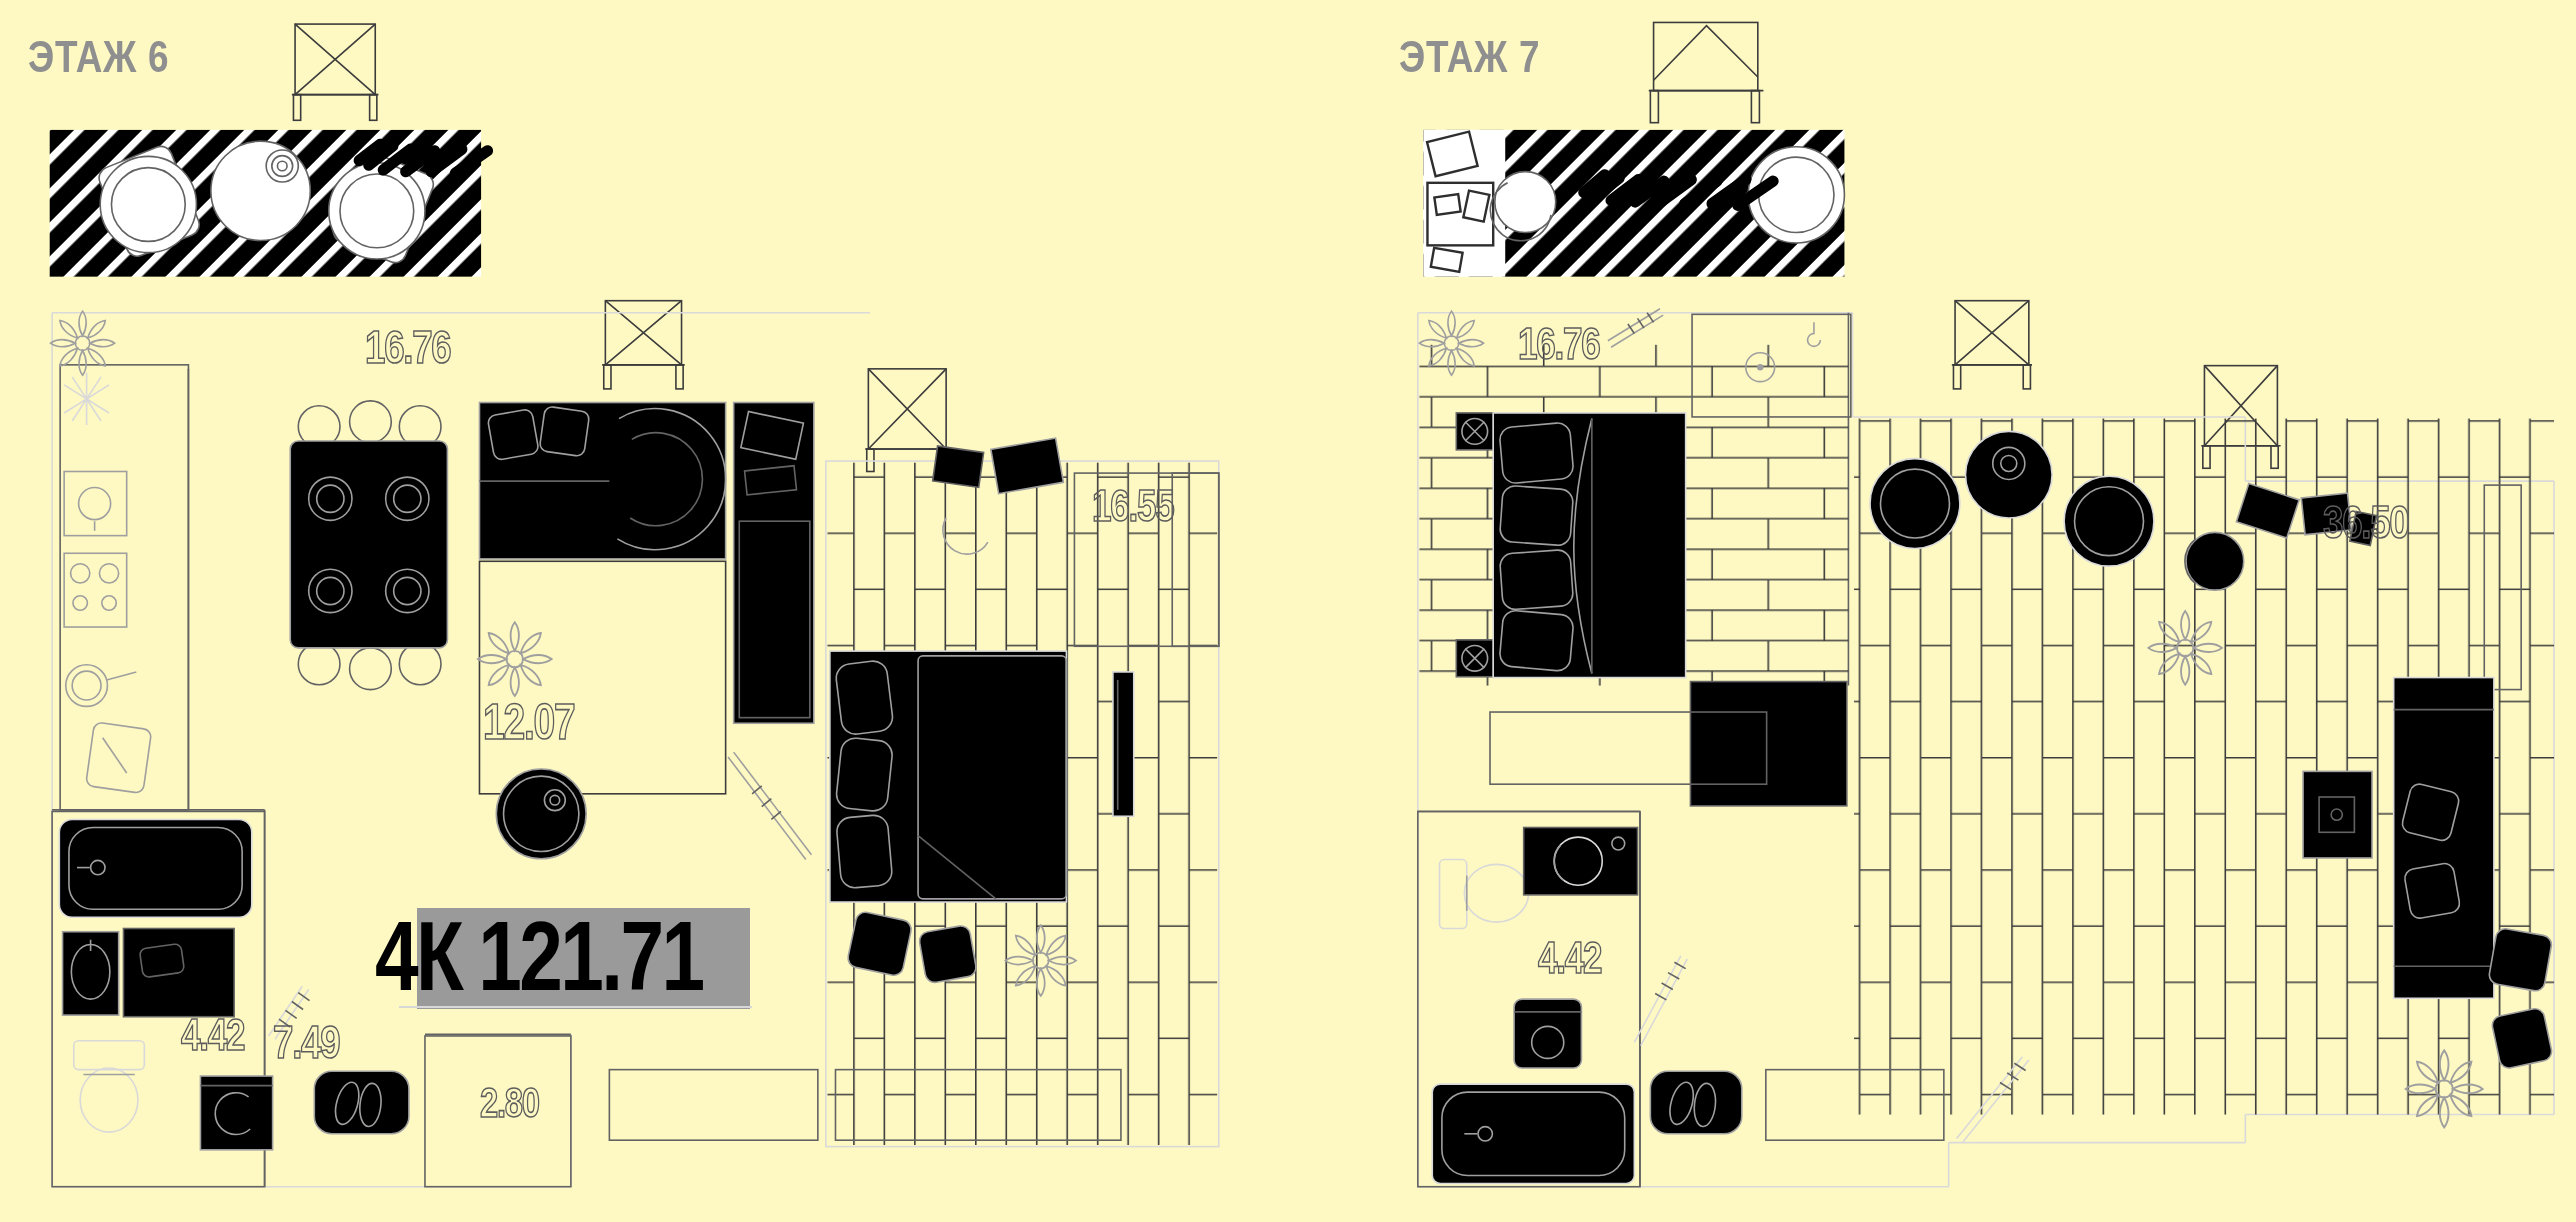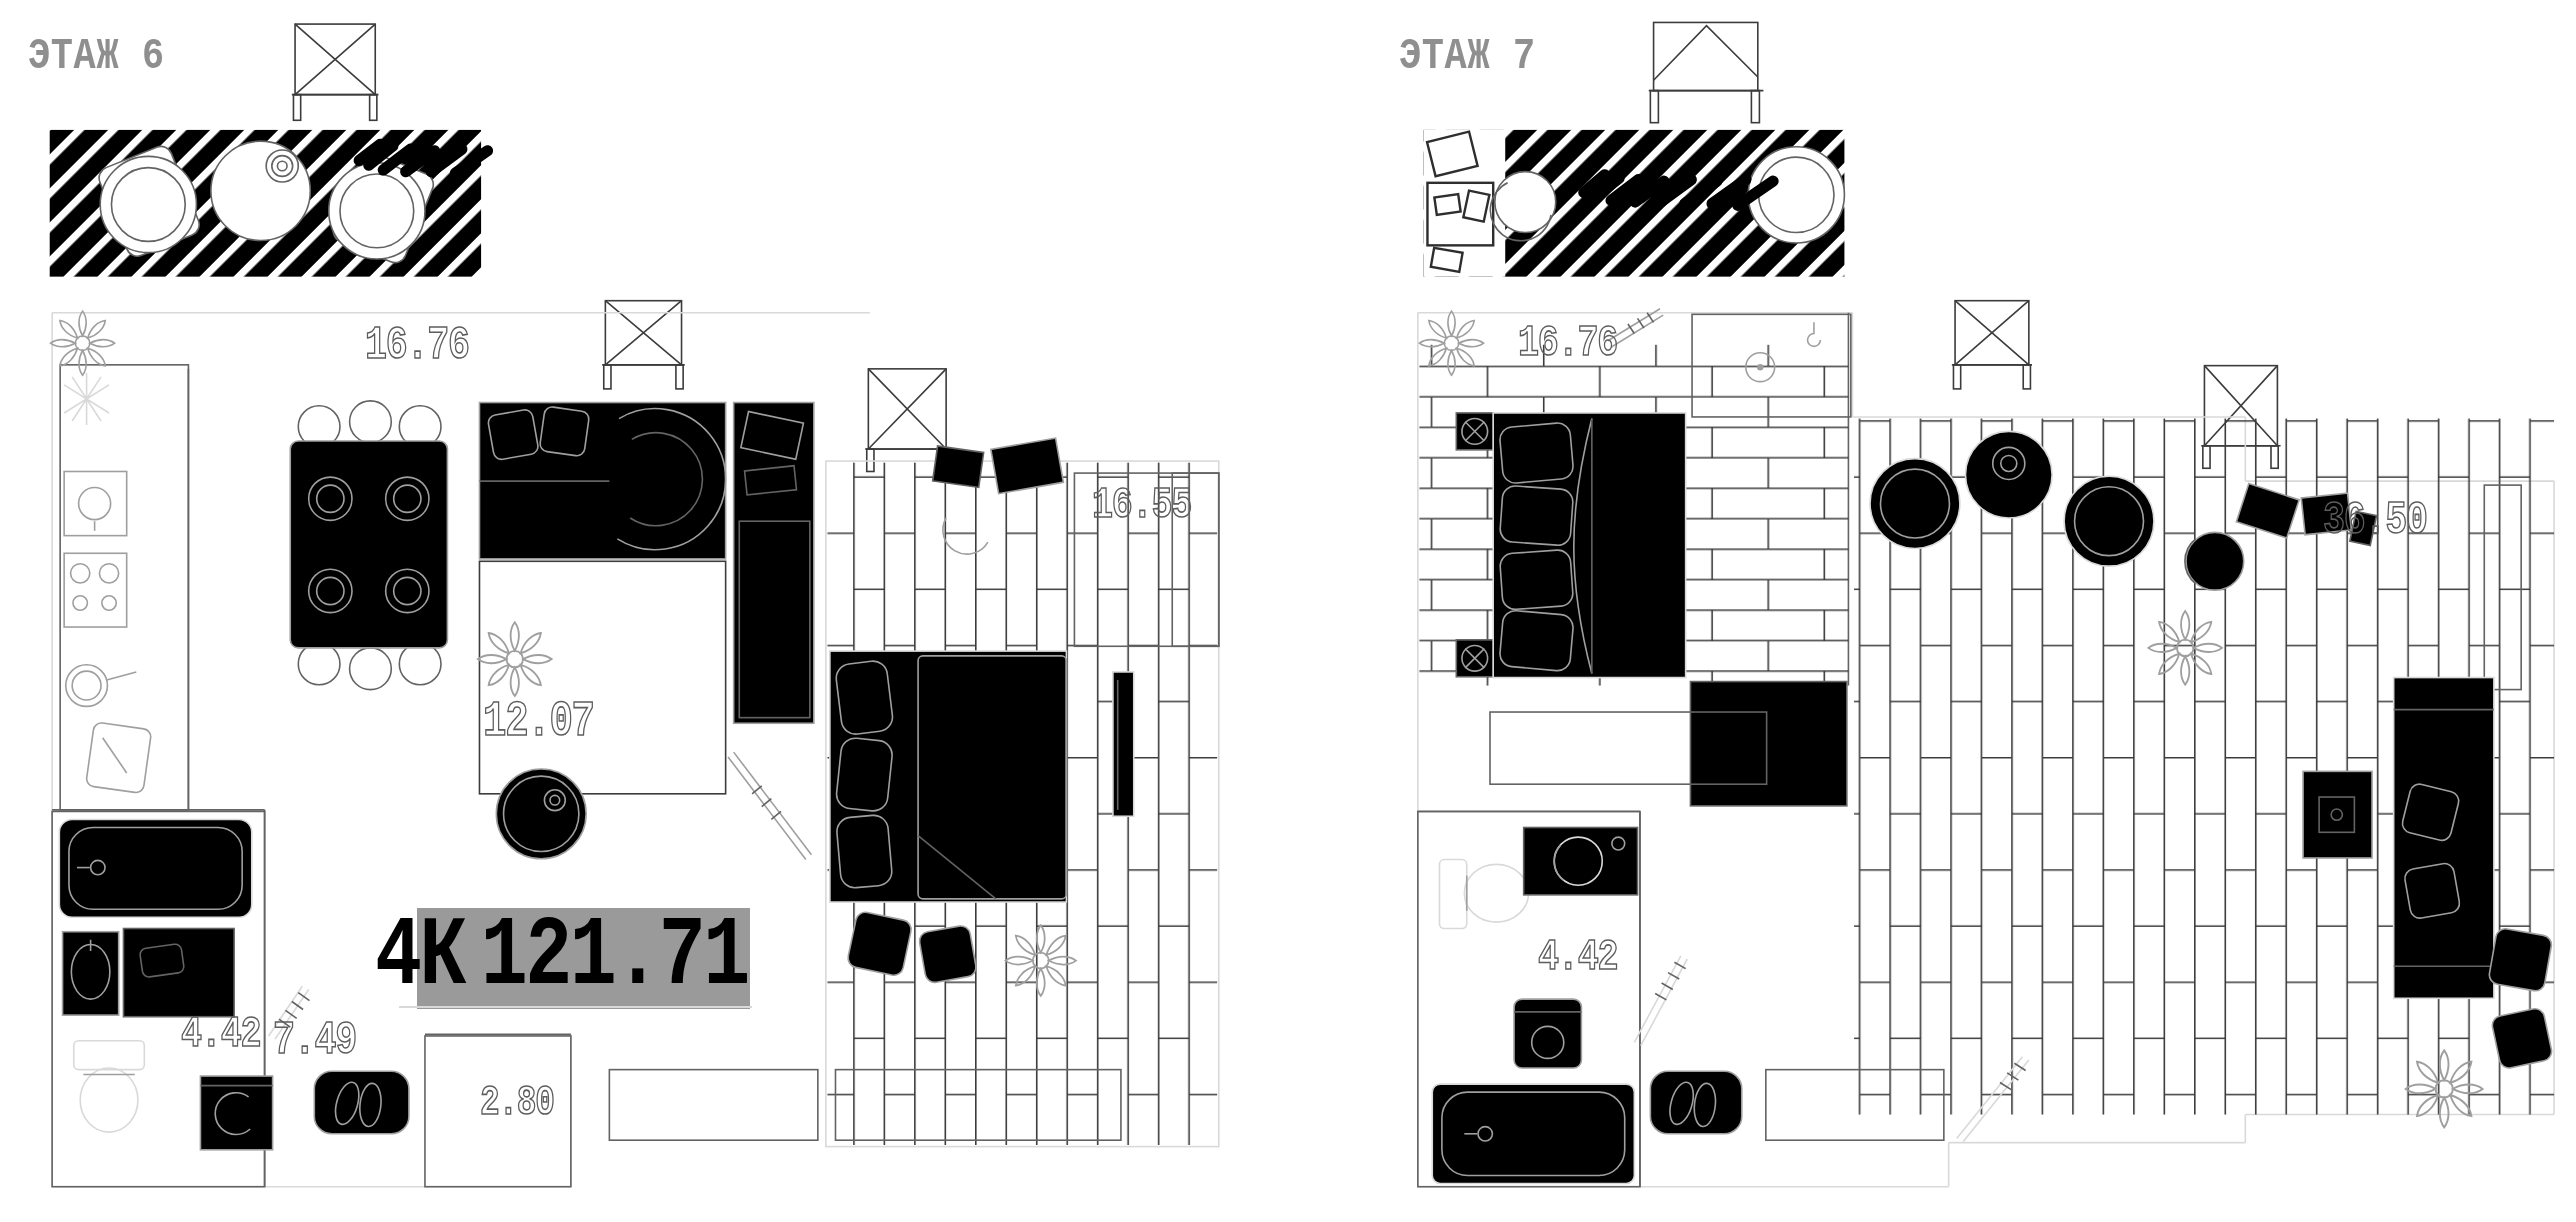--- a/index.html
+++ b/index.html
@@ -1,17 +1,17 @@
 <!DOCTYPE html>
 <html style="font-size:13px"><head>
 <meta charset="utf-8">
 <style>
   html,body{margin:0;padding:0;background:#000;}
-  .canvas{position:relative;width:2576px;height:1222px;background:#ffffff;overflow:hidden;
-          font-family:Liberation Mono, monospace;}
+  .canvas{position:relative;width:2576px;height:1222px;background:#fef9c3;overflow:hidden;
+          font-family:Liberation Sans, sans-serif;}
   svg{position:absolute;top:0;}
   svg .f{fill:none;stroke:#9f9f9f;stroke-width:2;}
   svg .w{stroke:#d9d9d9;}
   svg .m{stroke:#9f9f9f;}
   svg .d{stroke:#636363;}
   svg .k{stroke:#3c3c3c;}
   svg .blk{fill:#000;}
   svg .wht{fill:#fff;}
   .floor-title{position:absolute;font-weight:700;font-size:45px;color:#8f8f8f;
                transform:scaleX(.82);transform-origin:left top;white-space:nowrap;letter-spacing:0.8px;}

